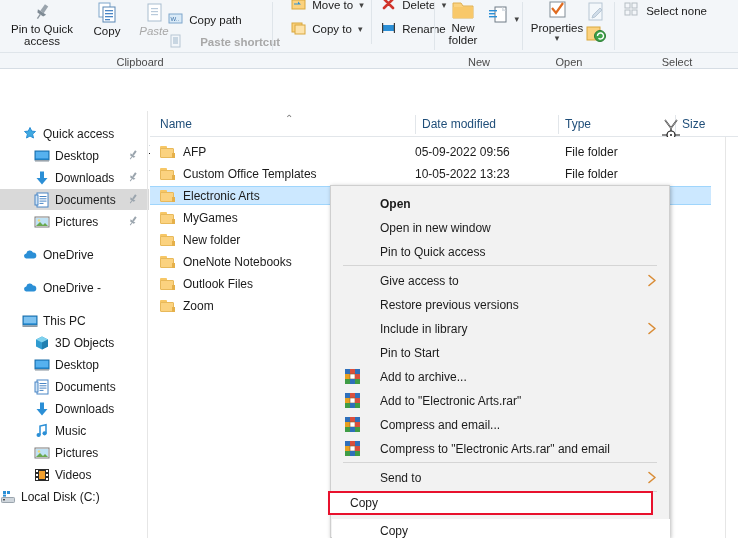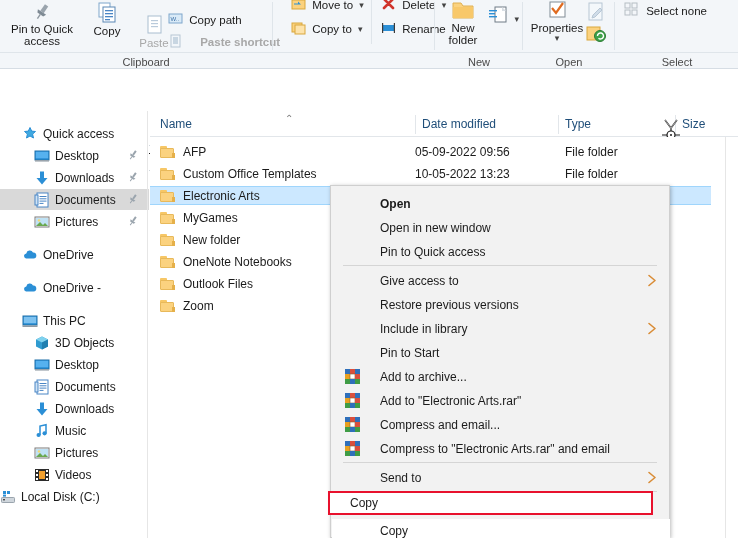--- a/index.html
+++ b/index.html
@@ -171,21 +171,21 @@
                   <rect x="9" y="8" width="8" height="1.3"></rect>
                   <rect x="9" y="11" width="8" height="1.3"></rect>
                   <rect x="9" y="14" width="8" height="1.3"></rect>
                   <rect x="9" y="17" width="5" height="1.3"></rect>
                 </g>
               </svg>
           </span>
           <div style="margin-top:-2px;">Copy</div>
         </div>
 
-        <div class="rib-btn dim" style="left:130px;top:14px;width:48px;">
+        <div class="rib-btn dim" style="left:130px;top:2px;width:48px;font-style:italic;">
           <span class="ico">
             <svg width="22" height="22" viewBox="0 0 22 22">
                 <rect x="5" y="2" width="13" height="17" fill="#fff" stroke="#a9bdd0"></rect>
                 <g fill="#b9cadb">
                   <rect x="8" y="6" width="7" height="1.2"></rect>
                   <rect x="8" y="9" width="7" height="1.2"></rect>
                   <rect x="8" y="12" width="7" height="1.2"></rect>
                 </g>
               </svg>
           </span>
@@ -205,21 +205,21 @@
         <div class="rib-small dim" style="left:168px;top:33px;">
           <span class="ico">
             <svg width="15" height="15" viewBox="0 0 15 15">
                 <rect x="3" y="2" width="9" height="12" fill="#f2f6fa" stroke="#b7c6d4"></rect>
                 <rect x="5" y="4" width="5" height="7" fill="#c8d6e2"></rect>
               </svg>
           </span>
           <span style="vertical-align:middle;margin-left:14px;font-weight:bold;">Paste shortcut</span>
         </div>
 
-        <div class="glabel" style="left:10px;width:272px;margin-top:44px;">Clipboard</div>
+        <div class="glabel" style="left:4px;width:272px;margin-top:44px;">Clipboard</div>
       </div>
 
       <div class="rib-sep" style="left:272px;"></div>
 
       <div class="rib-group" style="left:278px;width:160px;margin-left:7px;">
         <div class="rib-small" style="left:6px;top:-4px;">
           <span class="ico">
             <svg width="15" height="15" viewBox="0 0 15 15">
                 <rect x="1" y="4" width="13" height="9" fill="#fbd27f" stroke="#d9a73f"></rect>
                 <path d="M3 8.5h7l-3-3v2H3z" fill="#2b8fd6"></path>

